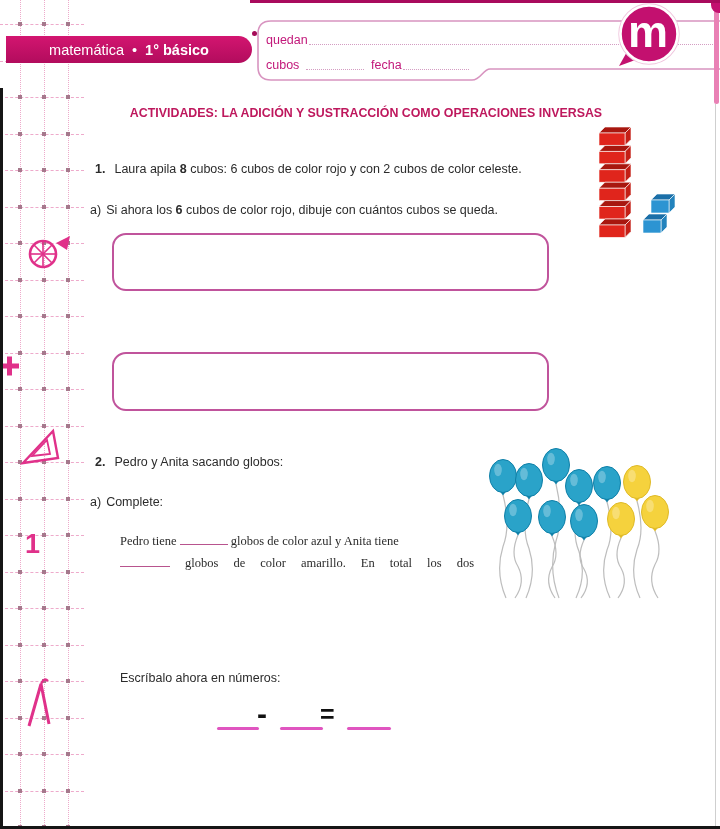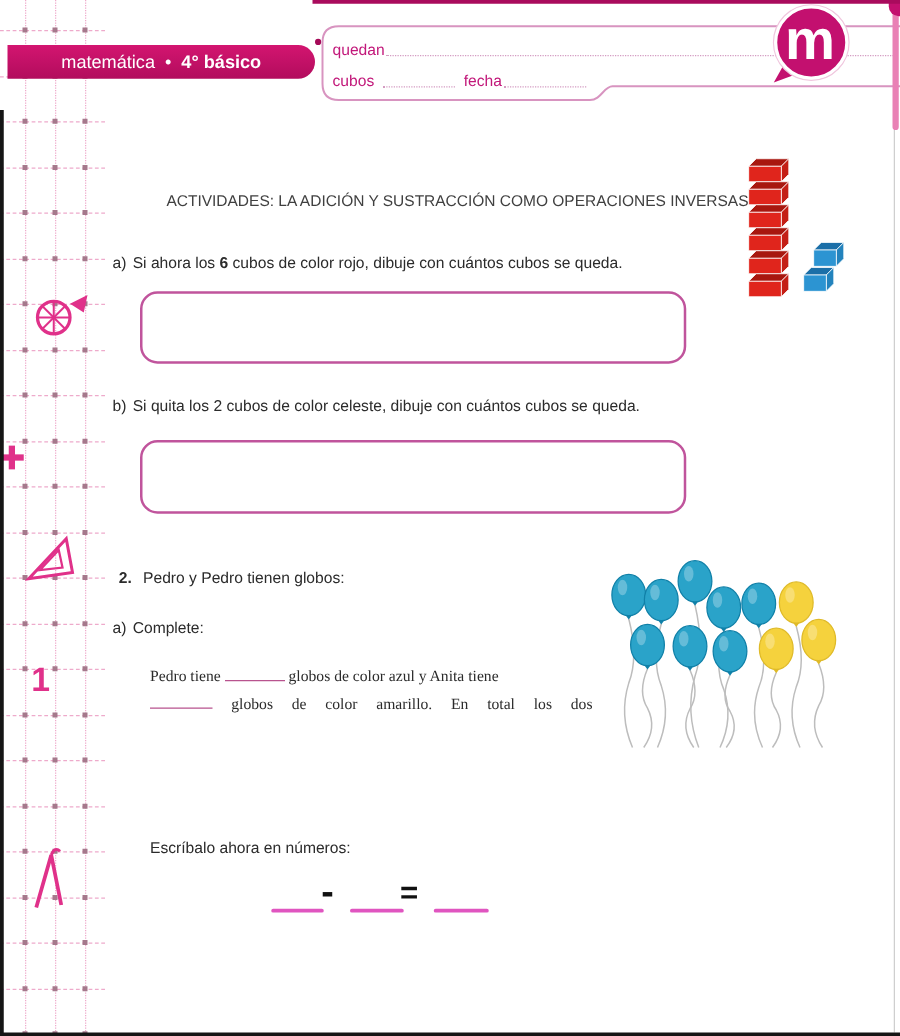--- a/index.html
+++ b/index.html
@@ -27,21 +27,21 @@
   .tr-strip{position:absolute;right:1px;top:0;width:5px;height:104px;background:#e981b5;border-radius:0 0 4px 4px;}
   .tr-corner{position:absolute;right:0;top:0;width:9px;height:13px;background:var(--brand);border-bottom-left-radius:8px;}
   .r-grayline{position:absolute;left:714.5px;top:104px;width:1.5px;height:722px;background:#cfcfcf;}
   .top-strip{position:absolute;left:250px;top:0;width:470px;height:3px;background:#a90b5d;}
   .l-black{position:absolute;left:0;top:88px;width:3px;height:741px;background:#151515;}
   .b-black{position:absolute;left:0;top:826px;width:720px;height:3px;background:#151515;}
   
   .txt{position:absolute;font-size:12.5px;color:var(--text);white-space:nowrap;}
   .b{font-weight:bold;}
   .title{position:absolute;left:86px;top:106px;width:560px;text-align:center;font-size:12.4px;
-         font-weight:normal;color:#404040;margin-top:48px;}
+         font-weight:bold;color:#be185d;}
   .num{font-weight:bold;margin-right:9px;}
   .lbl{margin-right:5px;}
   .drawbox{position:absolute;left:112px;width:433px;border:2px solid var(--box-border);border-radius:14px;background:#fff;}
   .fillp{position:absolute;font-size:12.5px;color:var(--text);}
   .fl{line-height:22.4px;white-space:nowrap;}
   .fl.just{text-align:justify;text-align-last:justify;}
   .blank{display:inline-block;height:12px;border-bottom:1.4px solid var(--blank-line);}
   .equl{position:absolute;height:3px;background:var(--equation-line);border-radius:2px;top:727px;}
   .eqsym{position:absolute;font-weight:bold;color:#111;}
   #fig-redcubes{position:absolute;left:597px;top:125px;}
@@ -175,21 +175,21 @@
   <div class="sbone">1</div>
 
   <svg class="sb-icon" style="left:24px;top:676px;" width="32" height="52" viewBox="0 0 32 52">
     <path d="M 5 50 L 17 8 M 17 8 L 25 48" fill="none" stroke="var(--icon-magenta)" stroke-width="3"></path>
     <path d="M 17 8 Q 20 1 24 5" fill="none" stroke="var(--icon-magenta)" stroke-width="2.4"></path>
   </svg>
 
   <div class="banner">
     <span>matemática</span>
     <span>•</span>
-    <span class="bold">4° básico</span>
+    <span class="bold">1° básico</span>
   </div>
   <div class="bdot"></div>
 
   <svg id="namebox-svg" width="468" height="66" viewBox="0 0 468 66">
     <path d="M 466 51 H 236 C 229 51 227 62 218 62 H 17 Q 4 62 4 49 V 16 Q 4 3 17 3 H 466" fill="#ffffff" stroke="#d894c0" stroke-width="1.6"></path>
   </svg>
   <div class="hfield" style="left:266px;top:33px;">quedan</div>
   <div class="dotline" style="left:309px;top:44px;width:408px;"></div>
   <div class="hfield" style="left:266px;top:58px;">cubos</div>
   <div class="dotline" style="left:306px;top:69px;width:58px;"></div>
@@ -203,29 +203,29 @@
   </svg>
   <div class="logoletter">m</div>
 
   <div class="tr-strip"></div>
   <div class="tr-corner"></div>
   <div class="r-grayline"></div>
   <div class="top-strip"></div>
 
   <div class="title">ACTIVIDADES: LA ADICIÓN Y SUSTRACCIÓN COMO OPERACIONES INVERSAS</div>
 
+  <div class="txt" style="left:95px;top:162px;">
+    <span class="num">1.</span><span>Laura apila </span><span class="b">8</span><span> cubos: 6 cubos de color rojo y con 2 cubos de color celeste.</span>
+  </div>
 
   <div class="txt" style="left:90px;top:203px;">
     <span class="lbl">a)</span><span>Si ahora los </span><span class="b">6</span><span> cubos de color rojo, dibuje con cuántos cubos se queda.</span>
   </div>
   <div class="drawbox" style="top:233px;height:54px;"></div>
 
-  <div class="txt" style="left:90px;top:318px;">
-    <span class="lbl">b)</span><span>Si quita los 2 cubos de color celeste, dibuje con cuántos cubos se queda.</span>
-  </div>
   <div class="drawbox" style="top:352px;height:55px;"></div>
 
   <svg id="fig-redcubes" width="40" height="113" viewBox="0 0 40 113">
       <polygon points="2,8 8,2 34,2 28,8" fill="#a8170f" stroke="#fff" stroke-width="0.6"></polygon>
       <polygon points="28,8 34,2 34,14.4 28,20.4" fill="#c41f16" stroke="#fff" stroke-width="0.6"></polygon>
       <rect x="2" y="8" width="26" height="12.4" fill="#e0251c" stroke="#fff" stroke-width="0.6"></rect>
       <polygon points="2,26.4 8,20.4 34,20.4 28,26.4" fill="#a8170f" stroke="#fff" stroke-width="0.6"></polygon>
       <polygon points="28,26.4 34,20.4 34,32.8 28,38.8" fill="#c41f16" stroke="#fff" stroke-width="0.6"></polygon>
       <rect x="2" y="26.4" width="26" height="12.4" fill="#e0251c" stroke="#fff" stroke-width="0.6"></rect>
       <polygon points="2,44.8 8,38.8 34,38.8 28,44.8" fill="#a8170f" stroke="#fff" stroke-width="0.6"></polygon>
@@ -244,21 +244,21 @@
   <svg id="fig-bluecubes" width="40" height="44" viewBox="0 0 40 44">
       <polygon points="10,7 16,1 34,1 28,7" fill="#1b6fa8" stroke="#fff" stroke-width="0.6"></polygon>
       <polygon points="28,7 34,1 34,14 28,20" fill="#2383bd" stroke="#fff" stroke-width="0.6"></polygon>
       <rect x="10" y="7" width="18" height="13" fill="#2c94d2" stroke="#fff" stroke-width="0.6"></rect>
       <polygon points="2,27 8,21 26,21 20,27" fill="#1b6fa8" stroke="#fff" stroke-width="0.6"></polygon>
       <polygon points="20,27 26,21 26,34 20,40" fill="#2383bd" stroke="#fff" stroke-width="0.6"></polygon>
       <rect x="2" y="27" width="18" height="13" fill="#2c94d2" stroke="#fff" stroke-width="0.6"></rect>
     </svg>
 
   <div class="txt" style="left:95px;top:455px;">
-    <span class="num">2.</span><span>Pedro y Pedro tienen globos:</span>
+    <span class="num">2.</span><span>Pedro y Anita sacando globos:</span>
   </div>
   <div class="txt" style="left:90px;top:495px;">
     <span class="lbl">a)</span><span>Complete:</span>
   </div>
 
   <svg id="fig-balloons" width="212" height="165" viewBox="0 0 212 165">
       <g>
         <path d="M 25 49 q 8 30.9 0 51.5 q -8 25.75 3 51.5" fill="none" stroke="#bdbdbd" stroke-width="1.2"></path>
         <path d="M 22 45.5 L 28 45.5 L 25 49.5 Z" fill="#1080a8"></path>
         <ellipse cx="25" cy="30" rx="13.5" ry="16.5" fill="#2aa3c9" stroke="#1080a8" stroke-width="1"></ellipse>

